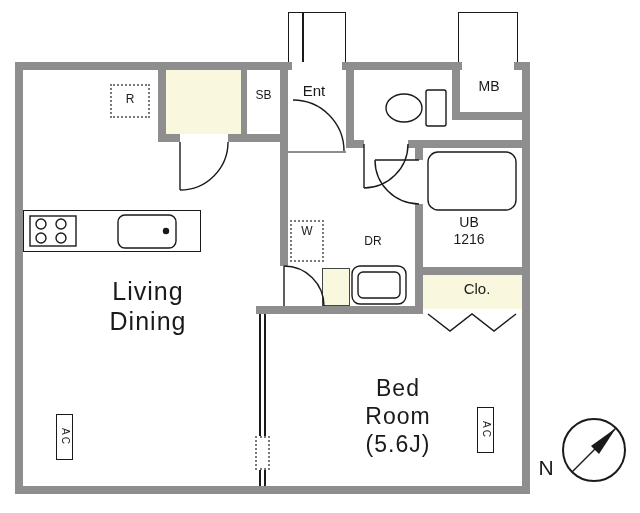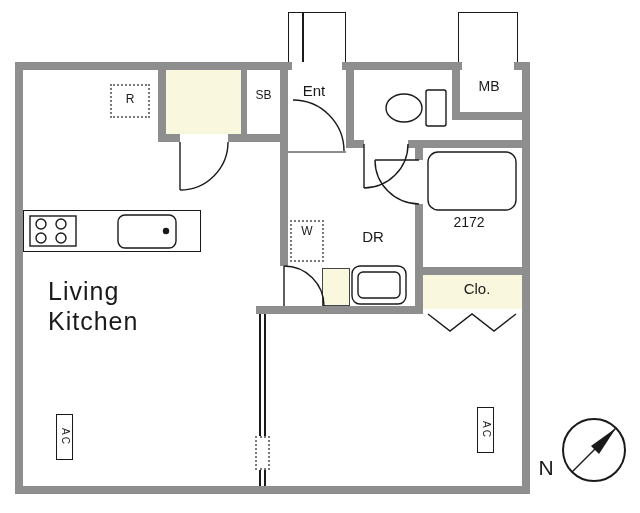--- a/index.html
+++ b/index.html
@@ -8,21 +8,21 @@
   .wall{position:absolute;background:var(--wall,#8e8e8e)}
   .gap{position:absolute;background:#ffffff}
   .room{position:absolute;background:var(--accent-room,#faf7df)}
   .box{position:absolute;background:#ffffff;border:1.6px solid var(--line,#1a1a1a)}
   .cab{position:absolute;background:var(--accent-room,#faf7df);border:1.4px solid #444444}
   .dotted{position:absolute;background:#ffffff;border:2px dotted #7a7a7a}
   .partition{position:absolute;background:#ffffff;border-left:2px solid var(--line,#1a1a1a);border-right:2px solid var(--line,#1a1a1a)}
   .lbl{position:absolute;text-align:center;white-space:nowrap;color:var(--line,#1a1a1a)}
   .acbox{display:flex;align-items:center;justify-content:center}
   .vtext{writing-mode:vertical-rl;font-size:10px;letter-spacing:2px;line-height:1}
-  .bigname{position:absolute;text-align:left;letter-spacing:1px}
+  .bigname{position:absolute;text-align:center;letter-spacing:1px}
   svg.art{position:absolute;left:0;top:0}
 </style>
 </head>
 <body>
 
 <div class="plan">
 
   <div class="box" style="left:288px;top:12px;width:58px;height:52px">
     <div style="position:absolute;left:13px;top:0;width:1.6px;height:100%;background:#1a1a1a"></div>
   </div>
@@ -108,28 +108,34 @@
       <circle cx="594" cy="450" r="31" stroke="#1a1a1a" stroke-width="2" fill="none"></circle>
       <line x1="572" y1="472" x2="616" y2="428" stroke="#1a1a1a" stroke-width="1.5"></line>
       <polygon points="616,428 591,446 599,454" fill="#1a1a1a"></polygon>
     </g>
   </svg>
 
   <div class="lbl" style="left:245px;top:88px;width:37px;font-size:12px">SB</div>
   <div class="lbl" style="left:288px;top:82px;width:52px;font-size:15px">Ent</div>
   <div class="lbl" style="left:456px;top:78px;width:66px;font-size:14px">MB</div>
   <div class="lbl" style="left:423px;top:214px;width:92px;font-size:14px;line-height:17px">
-    <div>2172</div>
+    <div>UB</div>
+    <div>1216</div>
   </div>
-  <div class="lbl" style="left:348px;top:228px;width:50px;font-size:15px">DR</div>
+  <div class="lbl" style="left:348px;top:234px;width:50px;font-size:12px">DR</div>
   <div class="lbl" style="left:423px;top:280px;width:108px;font-size:15px">Clo.</div>
   <div class="lbl" style="left:110px;top:92px;width:40px;font-size:12px">R</div>
   <div class="lbl" style="left:290px;top:224px;width:34px;font-size:12px">W</div>
 
   <div class="bigname" style="left:48px;top:276px;width:200px;font-size:25px;line-height:30px">
     <div>Living</div>
-    <div>Kitchen</div>
+    <div>Dining</div>
   </div>
 
+  <div class="bigname" style="left:310px;top:374px;width:176px;font-size:23px;line-height:28px">
+    <div>Bed</div>
+    <div>Room</div>
+    <div>(5.6J)</div>
+  </div>
 
   <div class="lbl" style="left:534px;top:456px;width:24px;font-size:21px">N</div>
 
 </div>
 
 </body></html>

